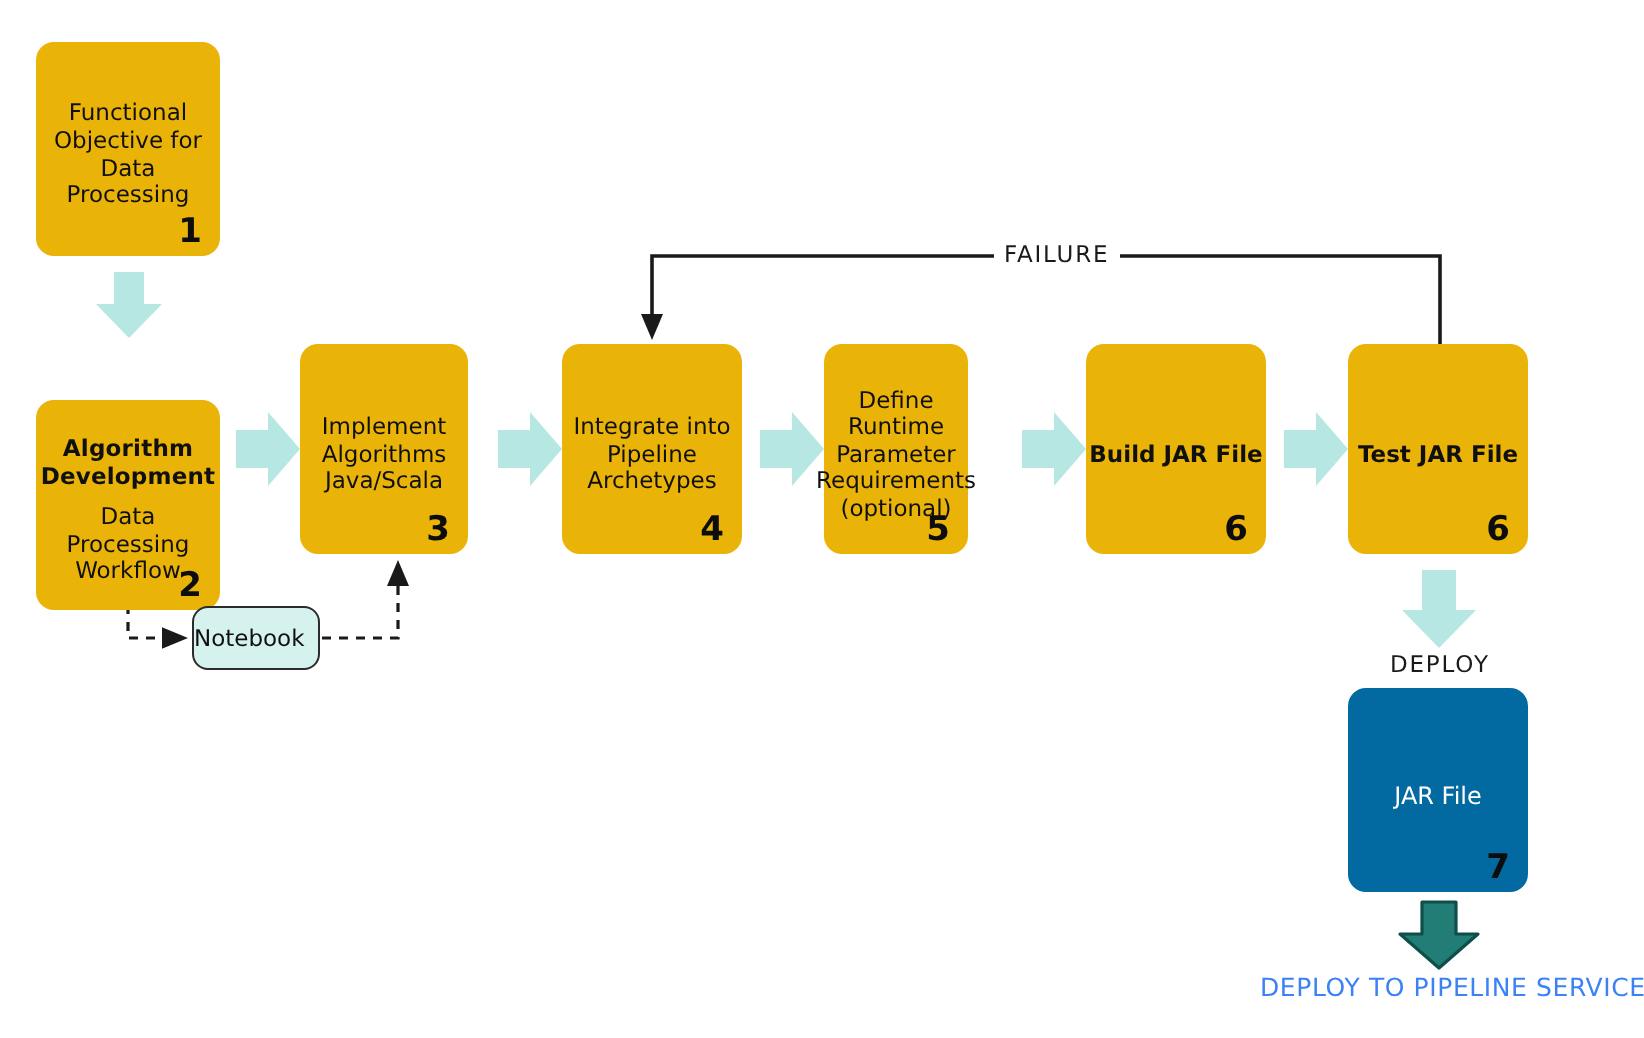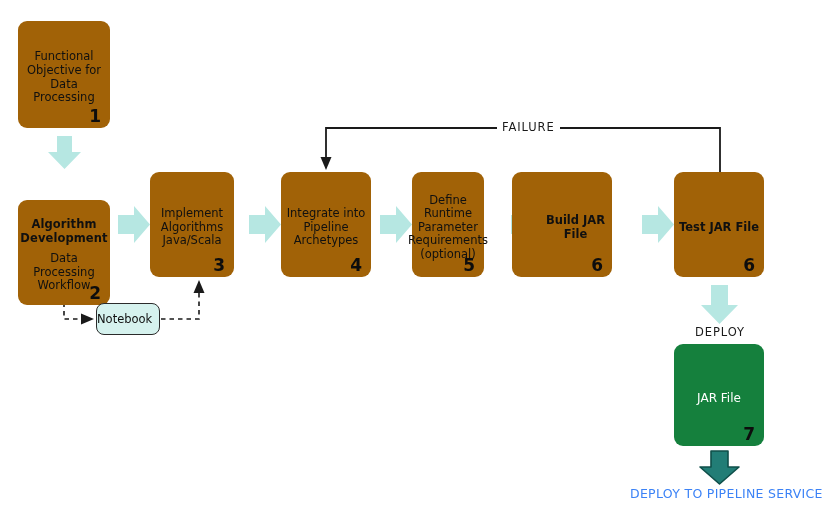--- a/index.html
+++ b/index.html
@@ -3,28 +3,28 @@
 <meta charset="utf-8">
 <style>
   html,body{margin:0;padding:0;background:#ffffff;}
   body{width:822px;height:519px;position:relative;overflow:hidden;
        font-family:"DejaVu Sans","Liberation Sans",sans-serif;}
   #canvas{position:absolute;inset:0;width:822px;height:519px;}
   .svg-layer{position:absolute;left:0;top:0;width:822px;height:519px;pointer-events:none;}
 
   .node{position:absolute;box-sizing:border-box;border-radius:9px;
         display:flex;flex-direction:column;align-items:center;justify-content:center;
-        background:#a16207;color:#101010;text-align:center;line-height:1.18;}
+        background:#eab308;color:#101010;text-align:center;line-height:1.18;}
   .node .body{display:flex;flex-direction:column;align-items:center;justify-content:center;
               flex:1;width:100%;padding-top:6px;}
   .node .ttl{font-weight:bold;font-size:11.5px;letter-spacing:.1px;margin-bottom:7px;}
   .node .lbl{font-size:11.5px;white-space:pre-line;}
   .node .num{position:absolute;right:9px;bottom:2px;font-size:17px;font-weight:bold;color:#0d0d0d;}
 
-  .node.dark{background:#15803d;}
+  .node.dark{background:#0369a1;}
   .node.dark .lbl{color:#ffffff;font-size:12px;}
   .node.dark .num{color:#0d0d0d;}
 
   .notebook{position:absolute;box-sizing:border-box;background:#d6f2ee;
             border:1.4px solid #2b2b2b;border-radius:8px;
             display:flex;align-items:center;
             font-size:11.5px;color:#101010;}
 
   .edge-label{position:absolute;font-size:11.5px;letter-spacing:.9px;color:#1a1a1a;
               background:#ffffff;padding:0 5px;white-space:nowrap;}
@@ -122,21 +122,21 @@
     <div class="body">
       <div class="lbl">Define
 Runtime
 Parameter
 Requirements
 (optional)</div>
     </div>
     <div class="num">5</div>
   </div>
 
-  <div class="node" style="left:512px;top:172px;width:100px;height:105px;padding-left:27px;">
+  <div class="node" style="left:543px;top:172px;width:90px;height:105px;">
     <div class="body">
       <div class="lbl" style="font-weight:bold;">Build JAR File</div>
     </div>
     <div class="num">6</div>
   </div>
 
   <div class="node" style="left:674px;top:172px;width:90px;height:105px;">
     <div class="body">
       <div class="lbl" style="font-weight:bold;">Test JAR File</div>
     </div>

